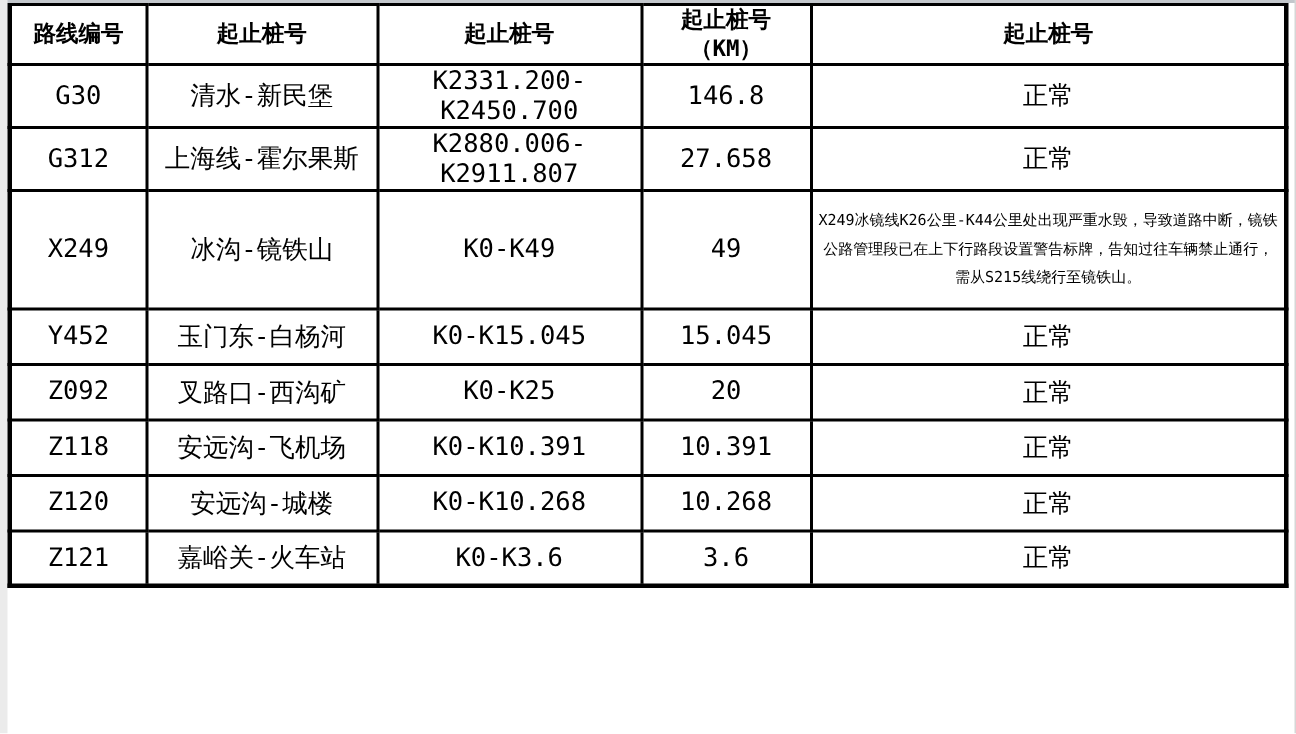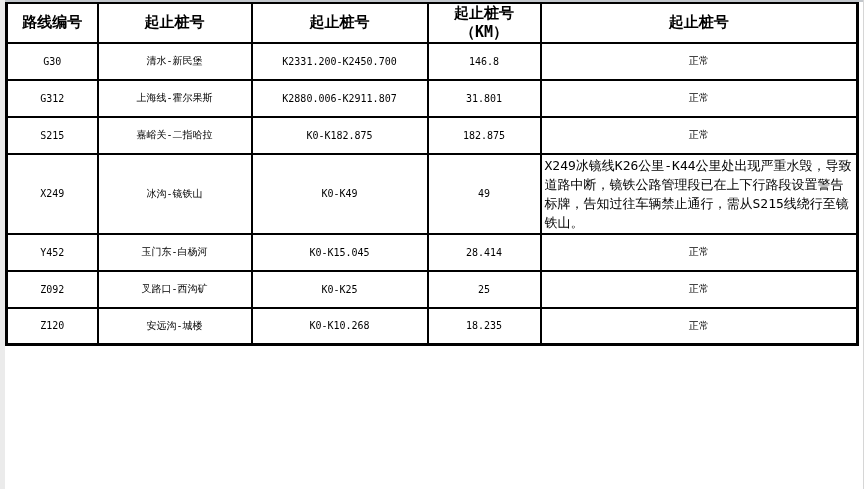--- a/index.html
+++ b/index.html
@@ -47,28 +47,28 @@
     overflow: hidden;
   }
   th {
     height: 39px;
     font-size: 15px;
     font-weight: bold;
     line-height: 1.25;
   }
   td {
     height: 37px;
-    font-size: 10px;
+    font-size: 17px;
     font-weight: normal;
   }
   tr.tall td { height: 79px; }
   td.note {
-    text-align: left;
+    text-align: center;
     vertical-align: middle;
-    font-size: 13px;
+    font-size: 10px;
     line-height: 19px;
     padding: 1px 3px;
   }
   col.c-no     { width: 91px;  }
   col.c-name   { width: 154px; }
   col.c-stake  { width: 176px; }
   col.c-mileage{ width: 113px; }
   col.c-status { width: 317px; }
 </style>
 </head>
@@ -104,53 +104,60 @@
           <td>G30</td>
           <td>清水-新民堡</td>
           <td>K2331.200-K2450.700</td>
           <td>146.8</td>
           <td>正常</td>
         </tr>
         <tr>
           <td>G312</td>
           <td>上海线-霍尔果斯</td>
           <td>K2880.006-K2911.807</td>
-          <td>31.801</td>
-          <td>正常</td>
-        </tr>
-        <tr>
-          <td>S215</td>
-          <td>嘉峪关-二指哈拉</td>
-          <td>K0-K182.875</td>
-          <td>182.875</td>
+          <td>27.658</td>
           <td>正常</td>
         </tr>
         <tr class="tall">
           <td>X249</td>
           <td>冰沟-镜铁山</td>
           <td>K0-K49</td>
           <td>49</td>
           <td class="note">X249冰镜线K26公里-K44公里处出现严重水毁，导致道路中断，镜铁公路管理段已在上下行路段设置警告标牌，告知过往车辆禁止通行，需从S215线绕行至镜铁山。</td>
         </tr>
         <tr>
           <td>Y452</td>
           <td>玉门东-白杨河</td>
           <td>K0-K15.045</td>
-          <td>28.414</td>
+          <td>15.045</td>
           <td>正常</td>
         </tr>
         <tr>
           <td>Z092</td>
           <td>叉路口-西沟矿</td>
           <td>K0-K25</td>
-          <td>25</td>
+          <td>20</td>
+          <td>正常</td>
+        </tr>
+        <tr>
+          <td>Z118</td>
+          <td>安远沟-飞机场</td>
+          <td>K0-K10.391</td>
+          <td>10.391</td>
           <td>正常</td>
         </tr>
         <tr>
           <td>Z120</td>
           <td>安远沟-城楼</td>
           <td>K0-K10.268</td>
-          <td>18.235</td>
+          <td>10.268</td>
+          <td>正常</td>
+        </tr>
+        <tr>
+          <td>Z121</td>
+          <td>嘉峪关-火车站</td>
+          <td>K0-K3.6</td>
+          <td>3.6</td>
           <td>正常</td>
         </tr>
       </tbody>
   </table>
 </div>
 
 </body></html>

